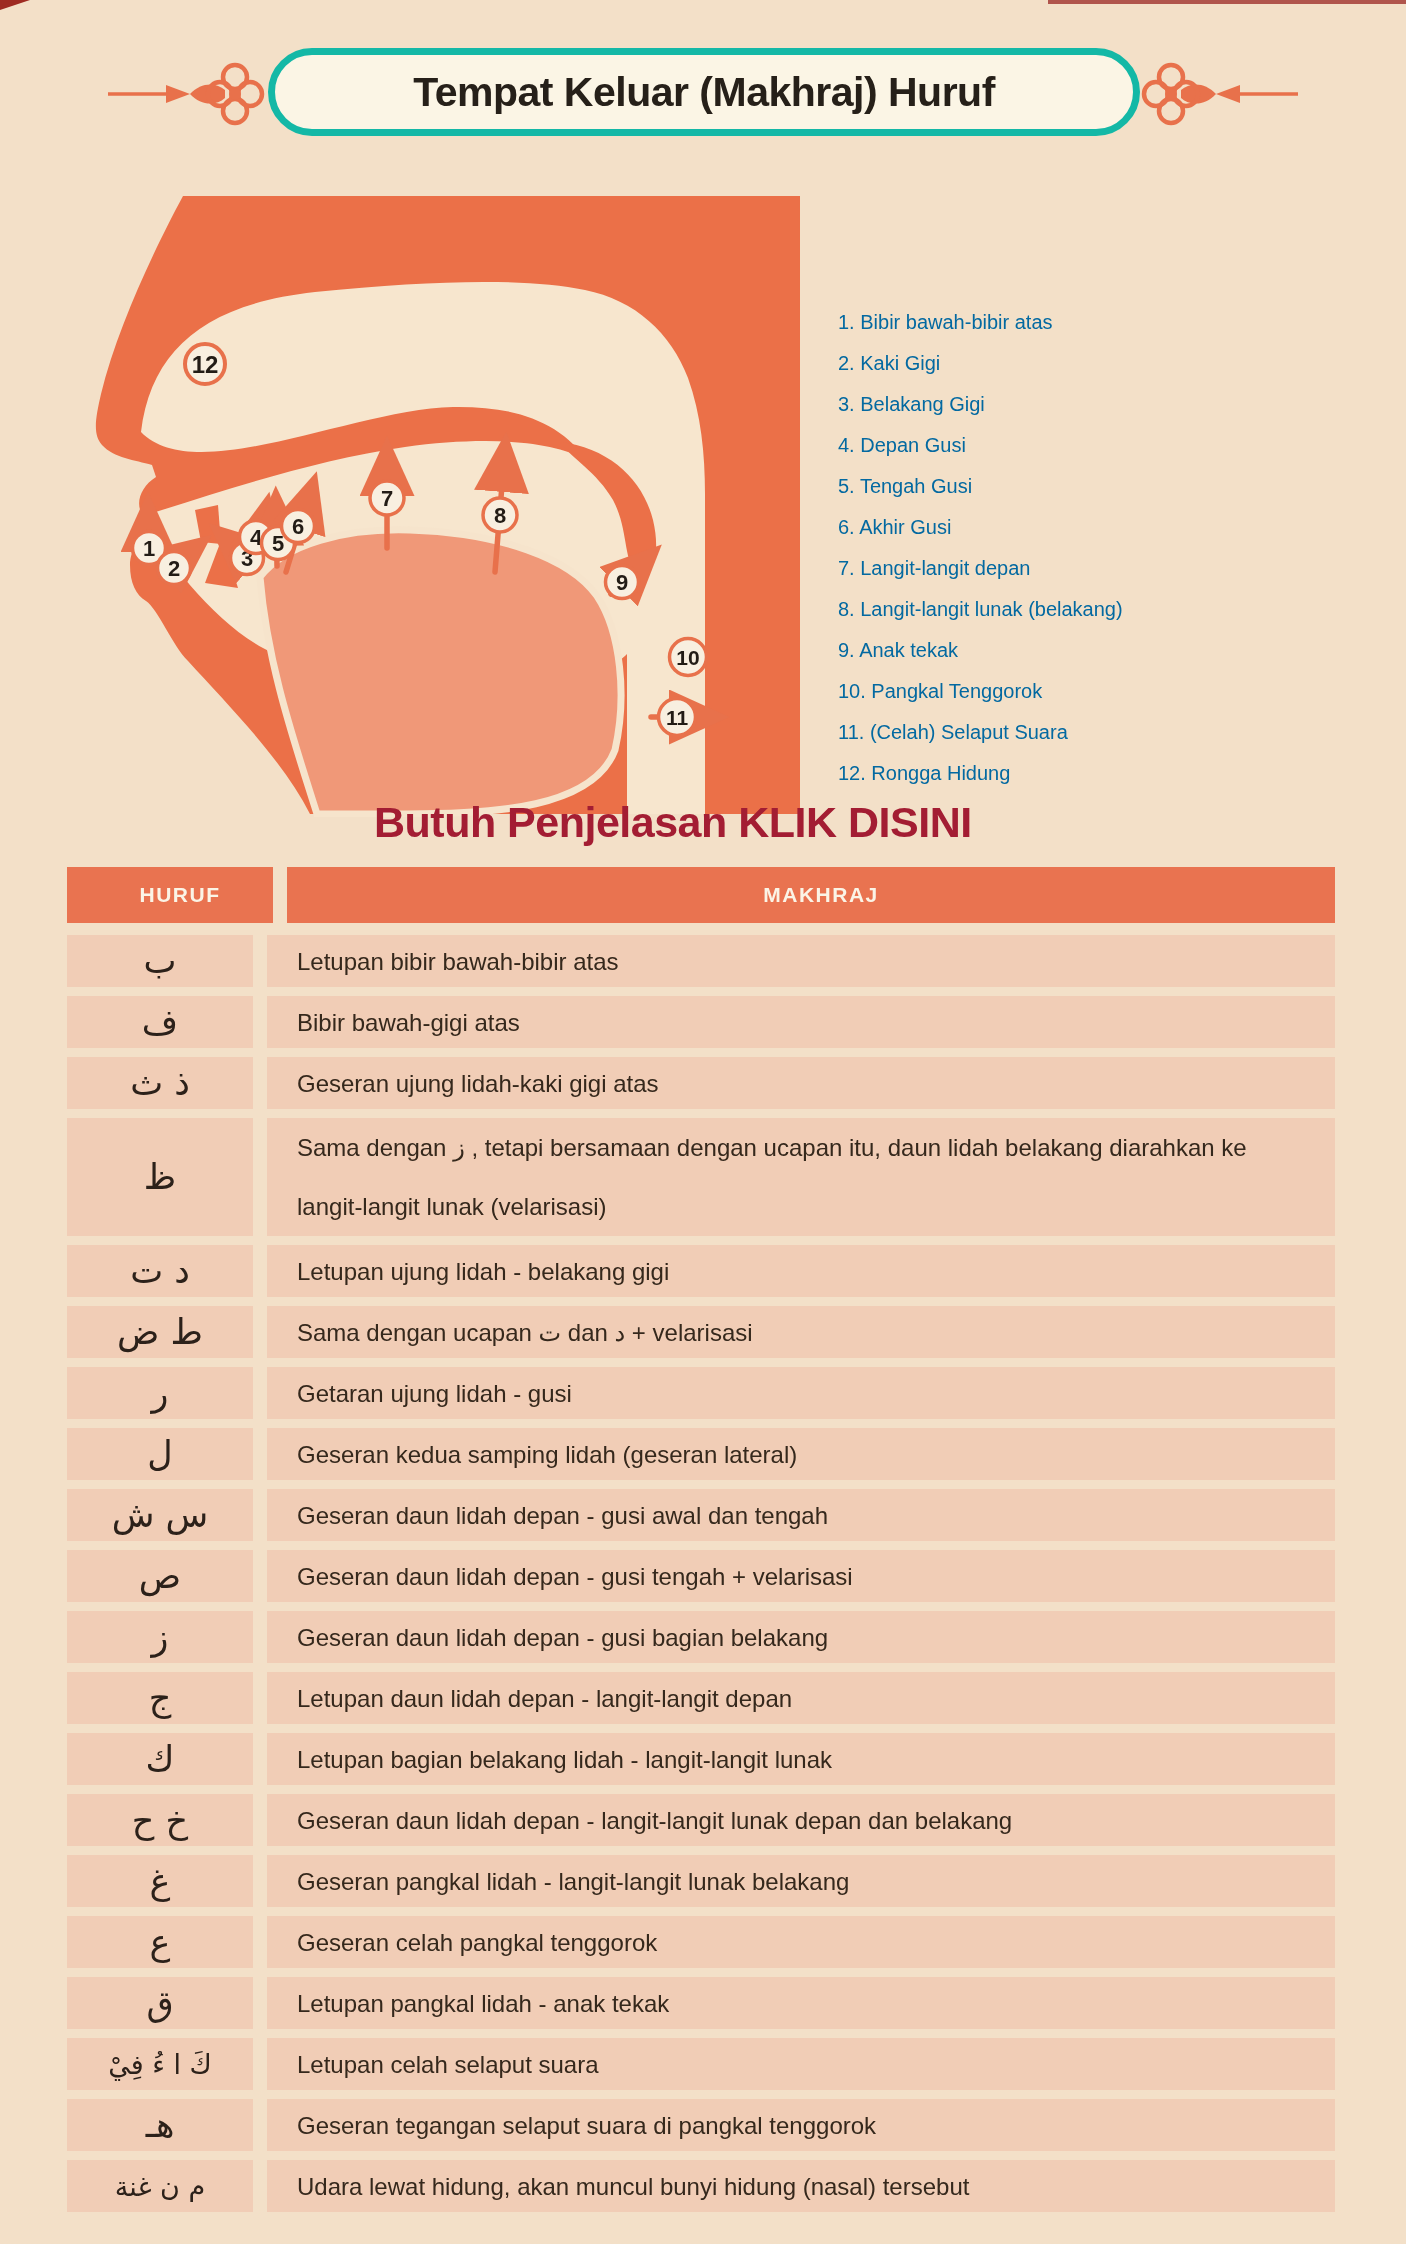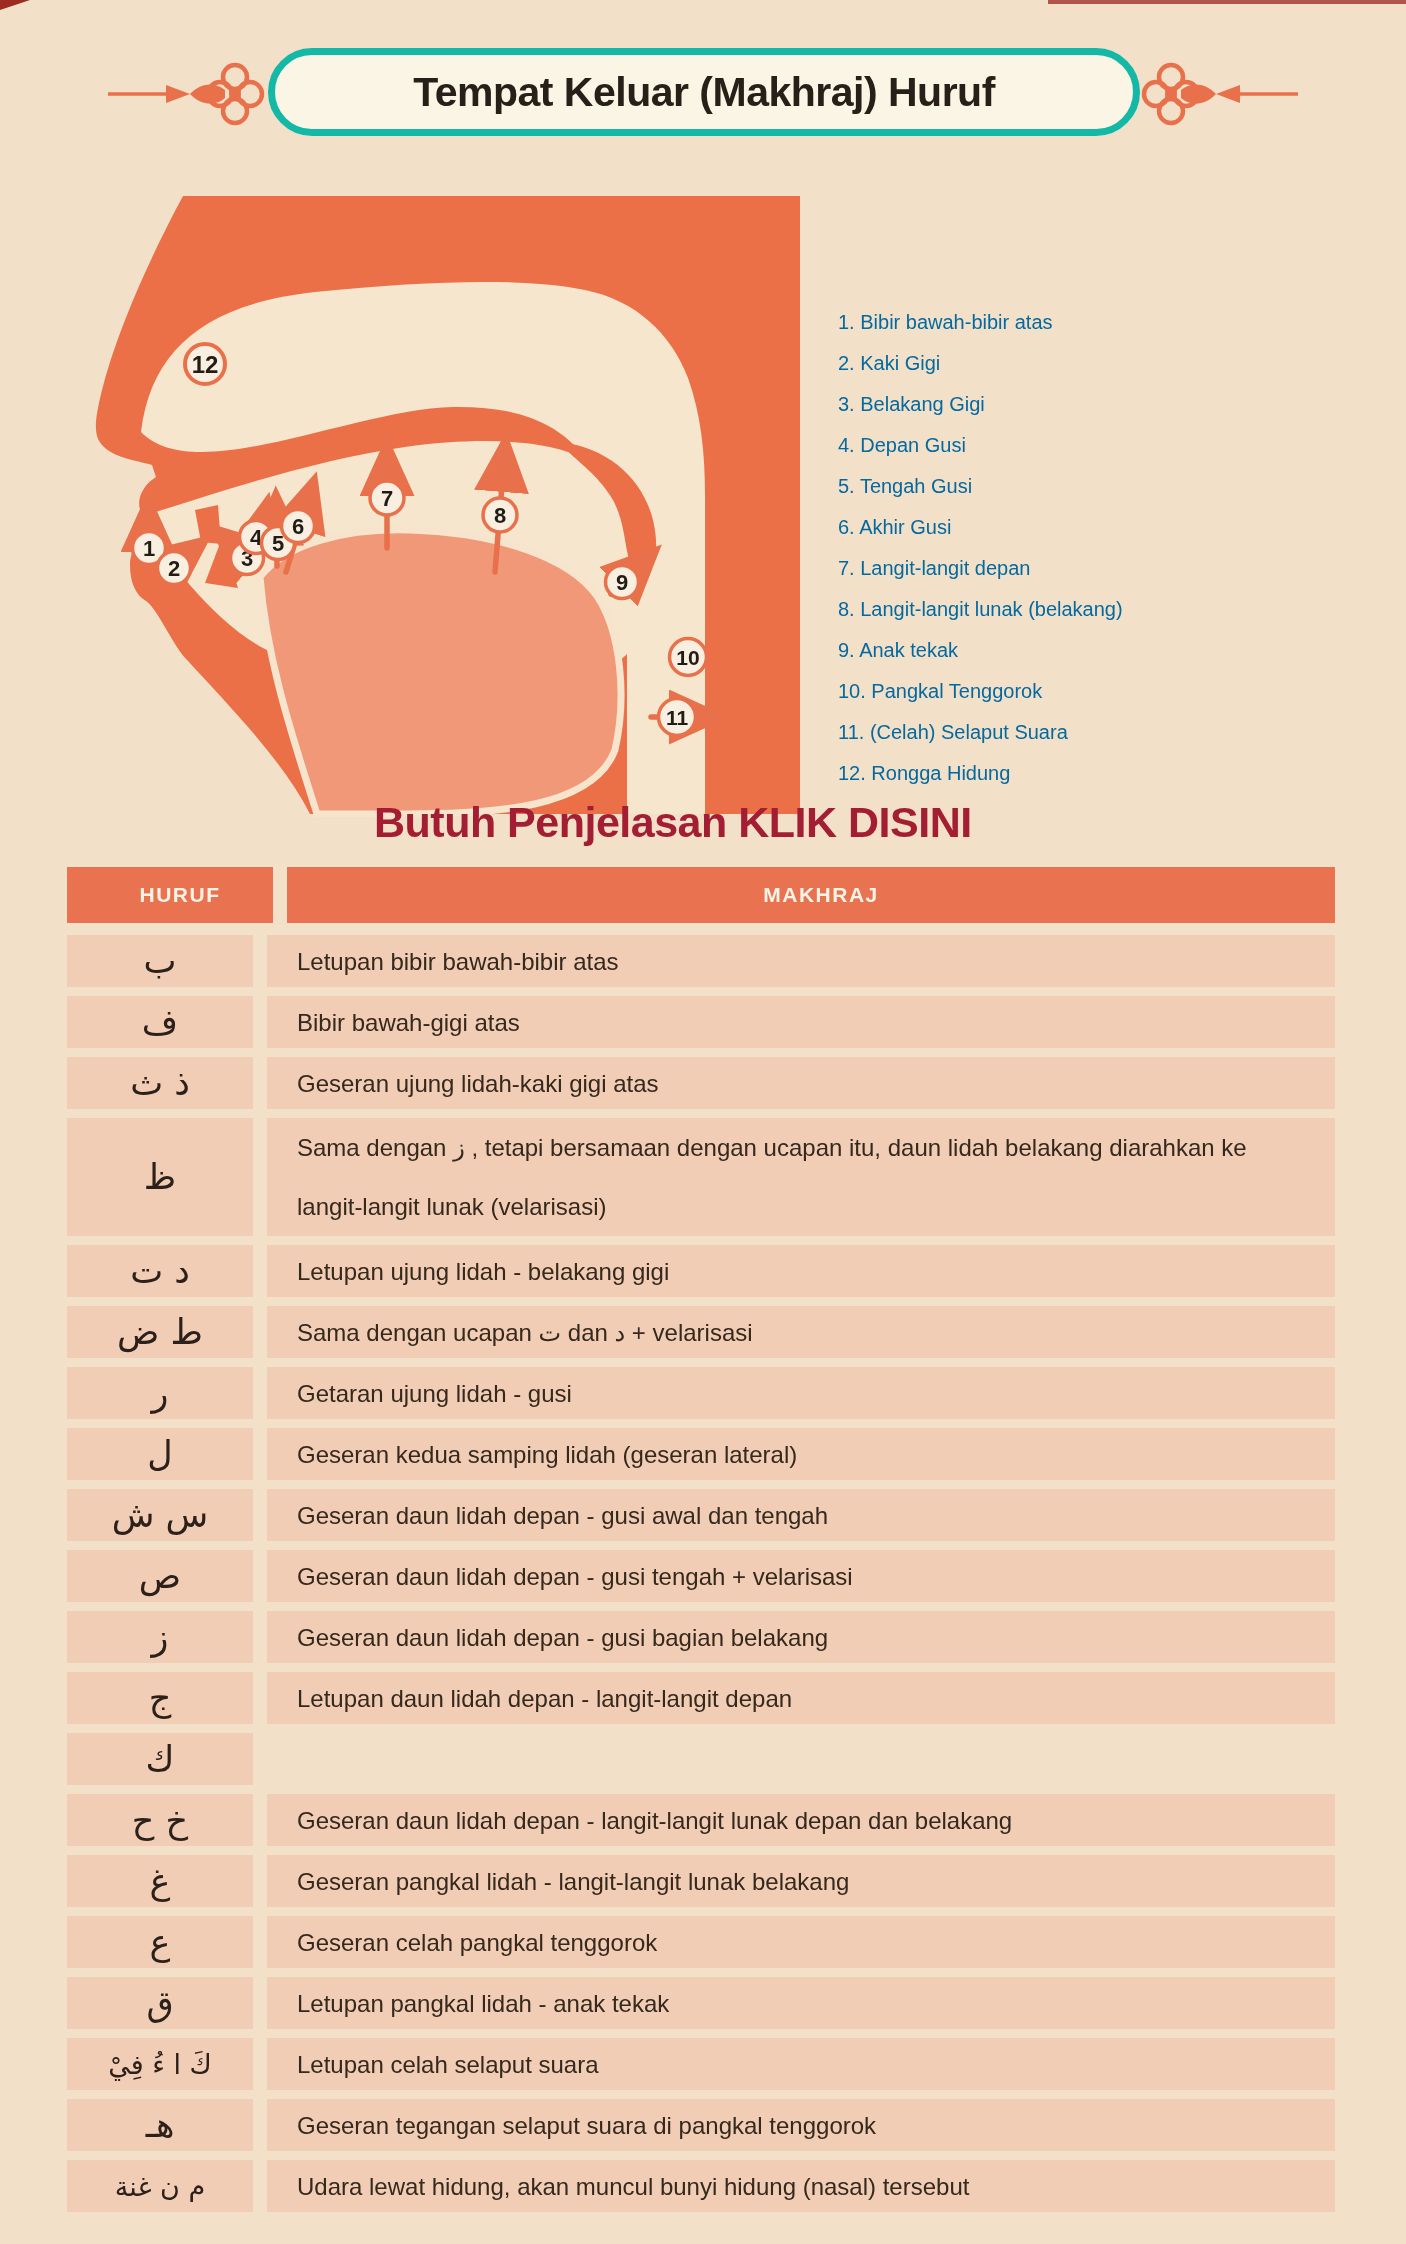--- a/index.html
+++ b/index.html
@@ -293,20 +293,23 @@
           <span class="ar">ج</span>
         </div>
       <div class="cell c2">
           <span class="mk">Letupan daun lidah depan - langit-langit depan</span>
         </div>
     </div>
     <div class="row">
       <div class="cell c1">
           <span class="ar">ك</span>
         </div>
+      <div class="cell c2">
+          <span class="mk">Letupan bagian belakang lidah - langit-langit lunak</span>
+        </div>
     </div>
     <div class="row">
       <div class="cell c1">
           <span class="ar">خ ح</span>
         </div>
       <div class="cell c2">
           <span class="mk">Geseran daun lidah depan - langit-langit lunak depan dan belakang</span>
         </div>
     </div>
     <div class="row">

